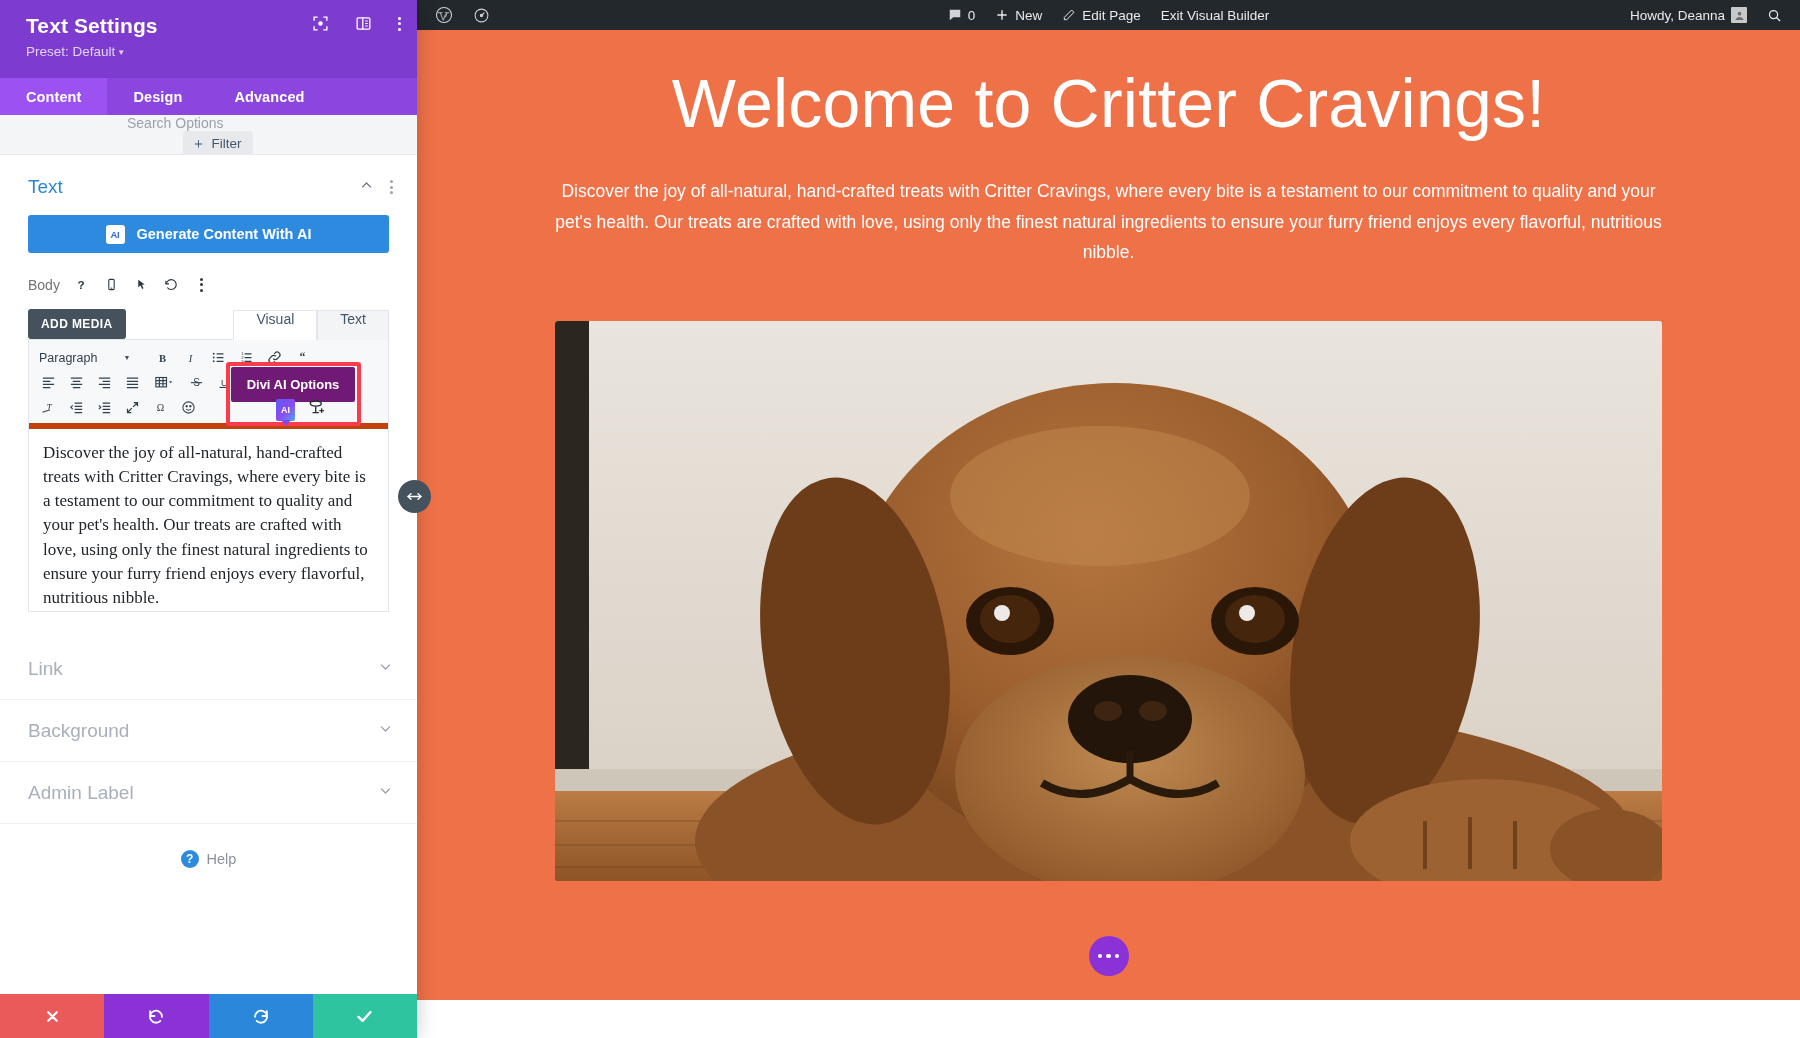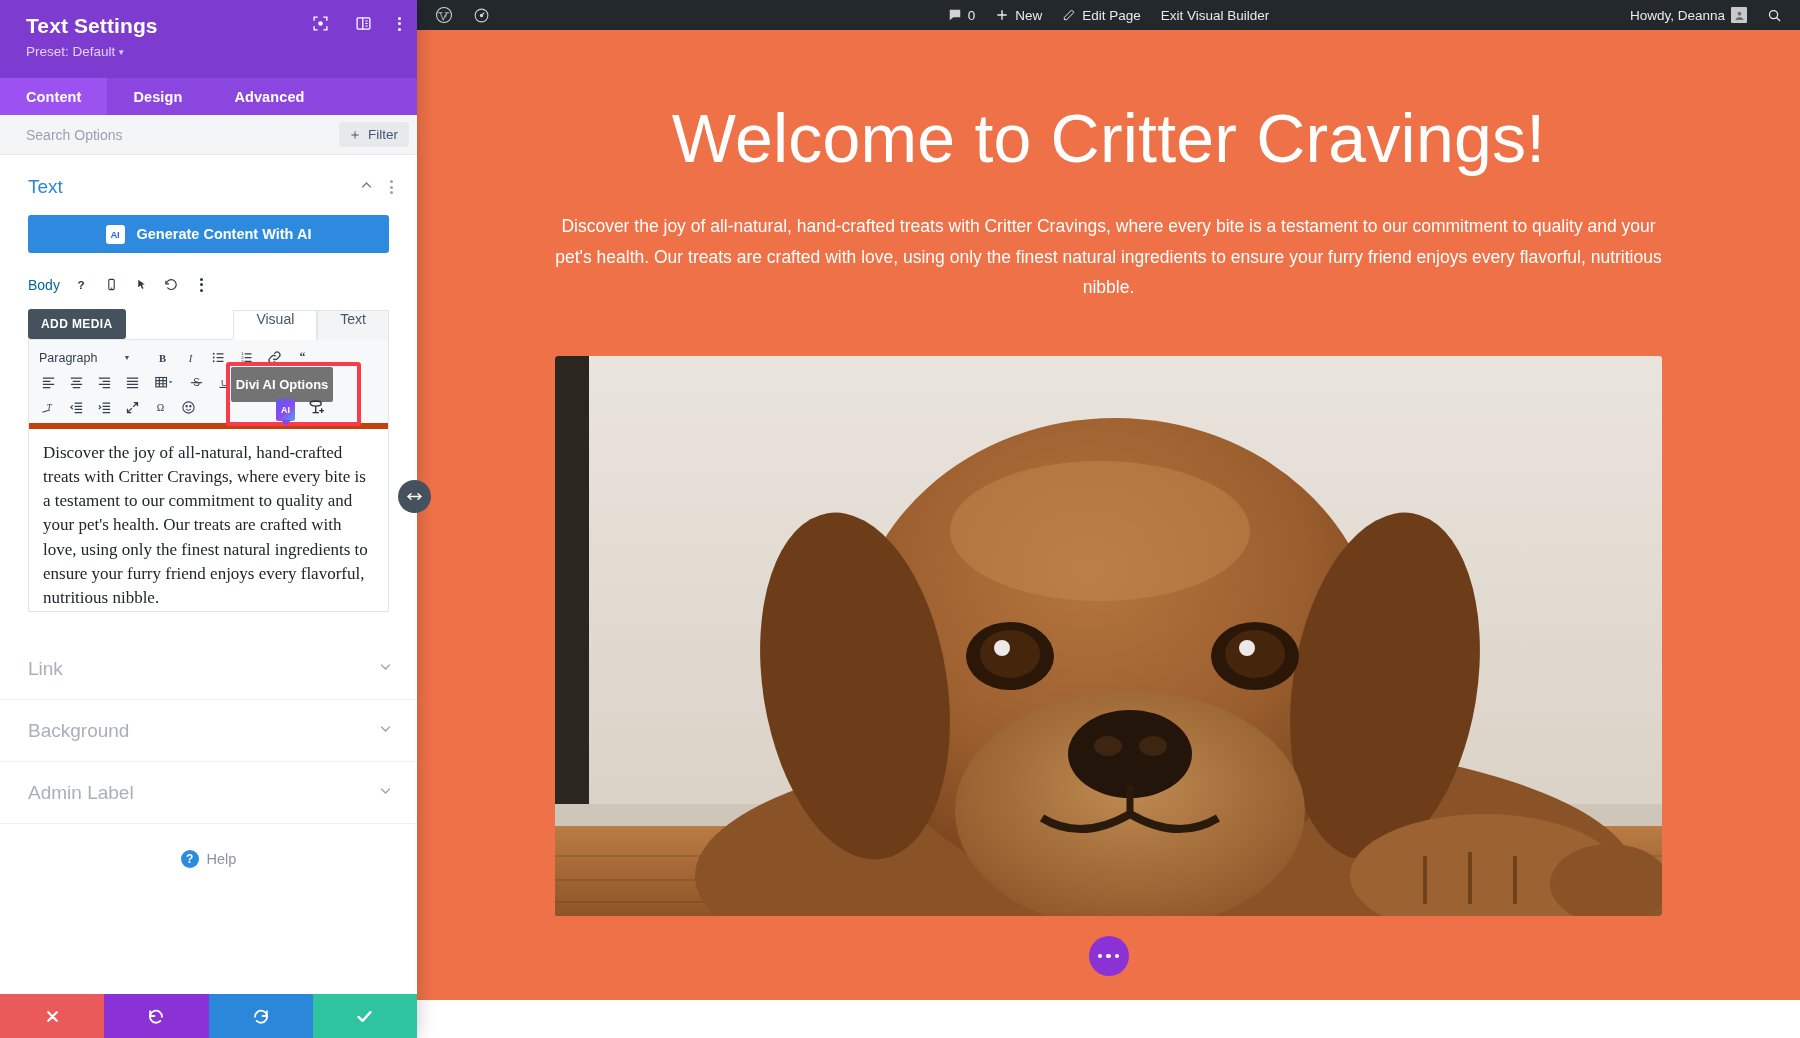--- a/index.html
+++ b/index.html
@@ -48,20 +48,21 @@
     color: #fff; font-size: 14.5px; font-weight: 700;
     display: flex; align-items: center; justify-content: center;
     padding: 0 26px; cursor: pointer; letter-spacing: .1px;
   }
   .tab.active { background: #9b52f0; }
 
   .searchbar {
     height: 40px; background: #f4f5f7; border-bottom: 1px solid #e6e8ec;
     display: flex; align-items: center; padding: 0 8px 0 26px;
     position: relative;
+    flex-direction: column;
   }
   .search-input {
     border: 0; background: transparent; outline: none;
     font-family: "Liberation Sans", sans-serif;
     font-size: 14px; color: #8f96a3; flex: 1;
   }
   .search-input::placeholder { color: #9aa1ad; }
   .filter-btn {
     background: #e7e9ed; border-radius: 3px; color: #44566c;
     font-size: 13.5px; padding: 5px 11px 5px 9px;
@@ -97,21 +98,21 @@
   }
   .ai-chip {
     width: 19px; height: 19px; background: #fff; border-radius: 3px;
     display: flex; align-items: center; justify-content: center;
     font-size: 9.5px; font-weight: 700; color: #2d6cf0; letter-spacing: -.2px;
   }
 
   .field-label-row {
     display: flex; align-items: center; gap: 9px; margin-top: 21px;
   }
-  .field-label { font-size: 14px; color: #0369a1; font-weight: 400; margin-right: 2px;}
+  .field-label { font-size: 14px; color: #737373; font-weight: 400; margin-right: 2px;}
   .mini-ico {
     width: 21px; height: 21px; border-radius: 50%;
     display: flex; align-items: center; justify-content: center;
     color: #2d3843; cursor: pointer;
   }
 
   .editor-top {
     margin-top: 14px; display: flex; justify-content: space-between;
   }
   .addmedia {
@@ -171,22 +172,22 @@
   .fb-redo  { background: #2a87d9; }
   .fb-save  { background: #2ec4a0; }
   .foot-btn svg { display:block; }
 
   
   #ai-highlight {
     position: absolute; left: 226px; top: 362px; width: 135px; height: 64px;
     border: 4px solid #f93c4b; border-radius: 3px; z-index: 60; pointer-events: none;
   }
   #ai-tooltip {
-    position: absolute; left: 231px; top: 367px; width: 102px; height: 35px;
-    background: #737373; color: #fff; font-size: 13px; font-weight: 700;
+    position: absolute; left: 231px; top: 367px; width: 124px; height: 35px;
+    background: #701a75; color: #fff; font-size: 13px; font-weight: 700;
     display: flex; align-items: center; justify-content: center;
     z-index: 61; border-radius: 2px;
   }
   #ai-icons {
     position: absolute; left: 276px; top: 398px;
     display: flex; align-items: center; gap: 12px; z-index: 62;
   }
   .ai-badge {
     width: 19px; height: 22px;
     display: flex; align-items: center; justify-content: center;
@@ -235,21 +236,21 @@
   .wp-logo { width: 18px; height: 18px; }
 
   
   #preview {
     position: absolute; left: 417px; top: 30px; right: 0; bottom: 0;
     background: #ef7148; overflow: hidden;
   }
   #page-h1 {
     color: #fff; text-align: center;
     font-size: 68px; font-weight: 400; line-height: 1.08;
-    padding: 72px 170px 0 170px; letter-spacing: .2px;
+    padding: 37px 170px 0 170px; letter-spacing: .2px;
   }
   #page-p {
     color: #fff; text-align: center;
     font-size: 17.5px; line-height: 1.72; font-weight: 400;
     padding: 36px 138px 0 138px;
   }
   #dog-frame {
     margin: 54px auto 0 auto; width: 1107px; height: 560px;
     border-radius: 3px; overflow: hidden; position: relative;
     background: #c9b29a;

